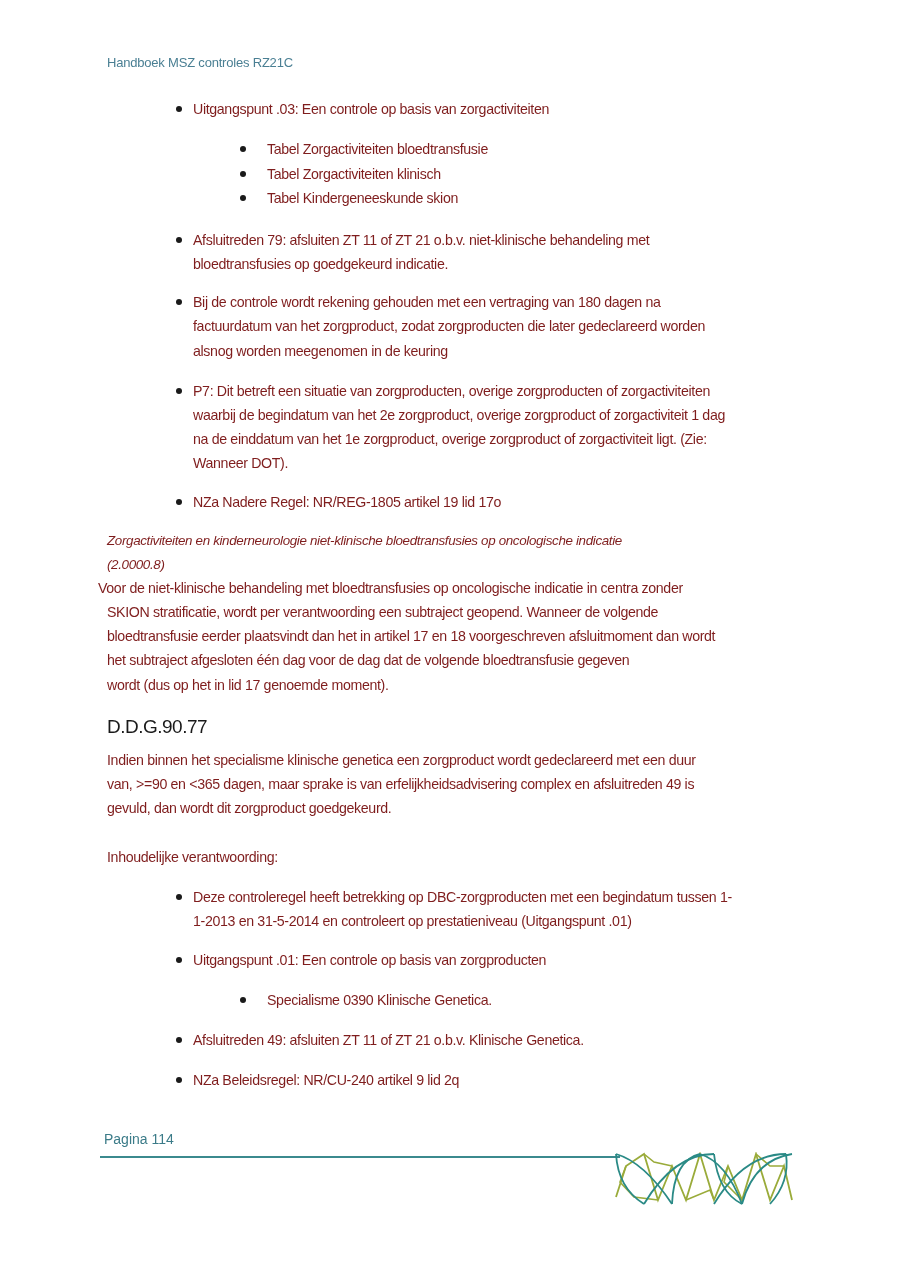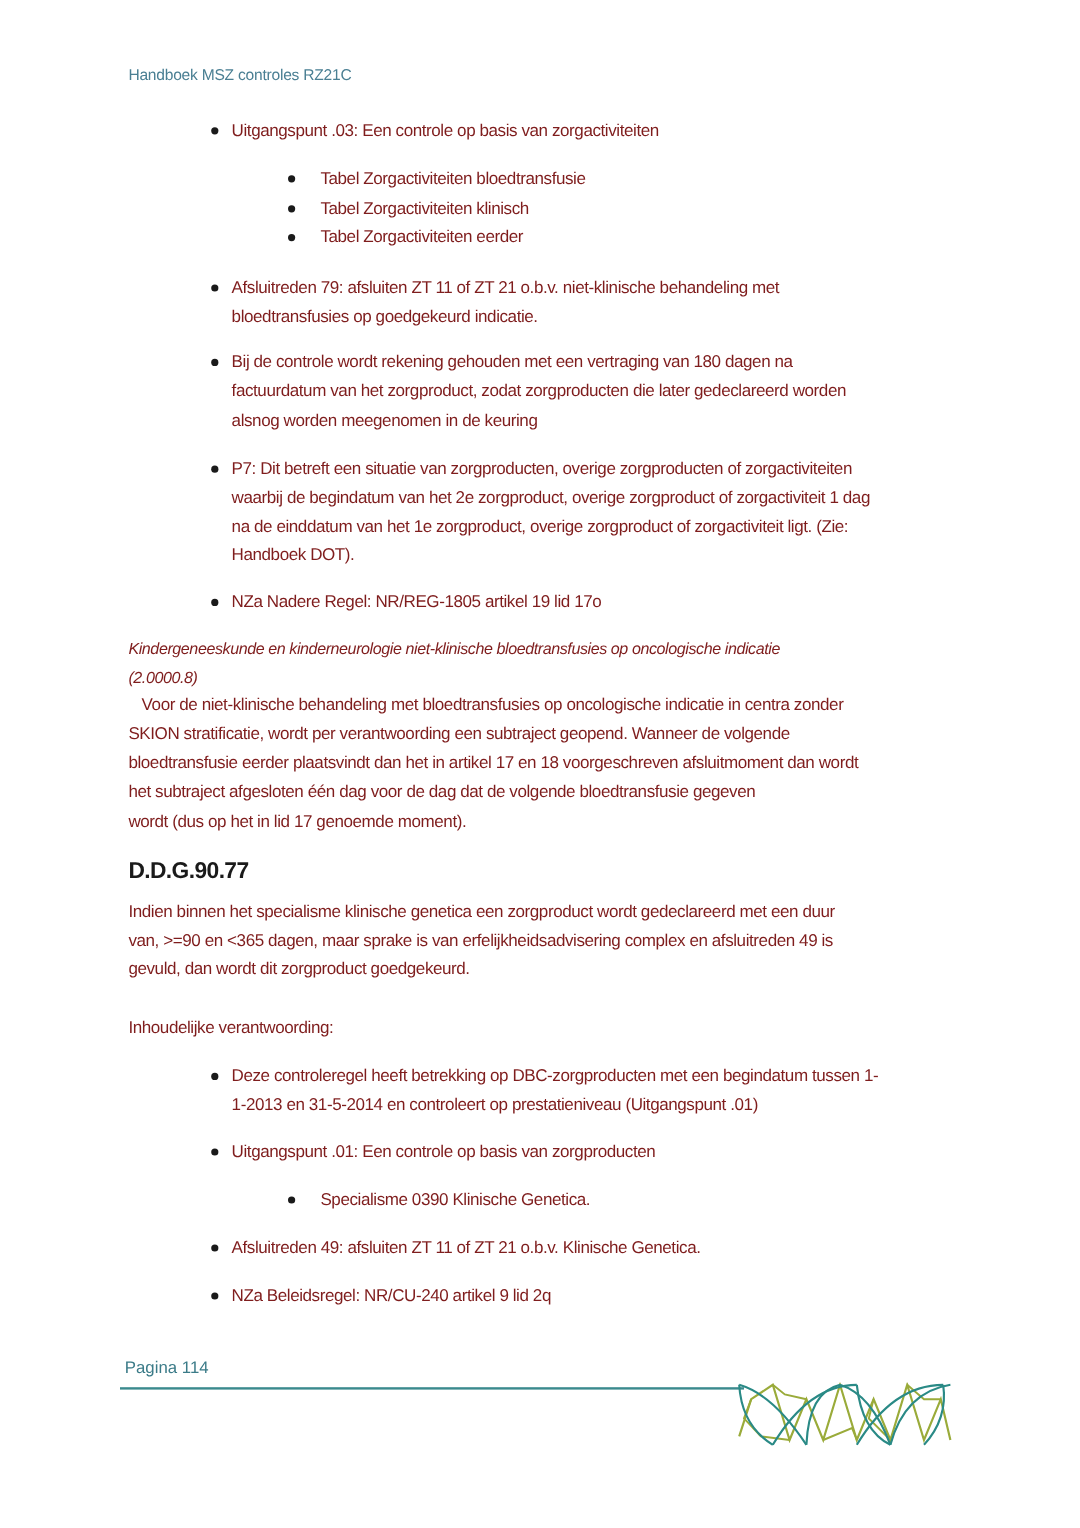--- a/index.html
+++ b/index.html
@@ -19,21 +19,21 @@
 
     .txt { position: absolute; font-size: 14.2px; line-height: 24.5px; letter-spacing: -0.35px; color: #7f1d1d; white-space: nowrap; }
     .bullet {
       position: absolute; width: 6px; height: 6px; border-radius: 50%;
       background: #1a1a1a;
     }
 
     .italic { font-style: italic; }
     .heading {
       position: absolute; left: 107px; top: 716px;
-      font-size: 19px; color: #1a1a1a; letter-spacing: -0.5px; font-weight: bold;
+      font-size: 19px; color: #1a1a1a; letter-spacing: -0.5px;
     }
 
     .footer-label {
       position: absolute; left: 104px; top: 1131px;
       font-size: 14px; color: #3b7b88;
     }
     .footer-rule {
       position: absolute; left: 100px; top: 1156px; width: 520px; height: 2px;
       background: #3b8a8e;
     }
@@ -48,45 +48,45 @@
 
   <div>
     <span class="bullet" style="left:176px;top:106px"></span>
     <div class="txt" style="left:193px;top:97px">Uitgangspunt .03: Een controle op basis van zorgactiviteiten</div>
 
     <span class="bullet" style="left:240px;top:146px"></span>
     <div class="txt" style="left:267px;top:137px">Tabel Zorgactiviteiten bloedtransfusie</div>
     <span class="bullet" style="left:240px;top:171px"></span>
     <div class="txt" style="left:267px;top:162px">Tabel Zorgactiviteiten klinisch</div>
     <span class="bullet" style="left:240px;top:195px"></span>
-    <div class="txt" style="left:267px;top:186px">Tabel Zorgactiviteiten eerder</div>
+    <div class="txt" style="left:267px;top:186px">Tabel Kindergeneeskunde skion</div>
 
     <span class="bullet" style="left:176px;top:237px"></span>
     <div class="txt" style="left:193px;top:228px">Afsluitreden 79: afsluiten ZT 11 of ZT 21 o.b.v. niet-klinische behandeling met</div>
     <div class="txt" style="left:193px;top:252px">bloedtransfusies op goedgekeurd indicatie.</div>
 
     <span class="bullet" style="left:176px;top:299px"></span>
     <div class="txt" style="left:193px;top:290px">Bij de controle wordt rekening gehouden met een vertraging van 180 dagen na</div>
     <div class="txt" style="left:193px;top:314px">factuurdatum van het zorgproduct, zodat zorgproducten die later gedeclareerd worden</div>
     <div class="txt" style="left:193px;top:339px">alsnog worden meegenomen in de keuring</div>
 
     <span class="bullet" style="left:176px;top:388px"></span>
     <div class="txt" style="left:193px;top:379px">P7: Dit betreft een situatie van zorgproducten, overige zorgproducten of zorgactiviteiten</div>
     <div class="txt" style="left:193px;top:403px">waarbij de begindatum van het 2e zorgproduct, overige zorgproduct of zorgactiviteit 1 dag</div>
     <div class="txt" style="left:193px;top:427px">na de einddatum van het 1e zorgproduct, overige zorgproduct of zorgactiviteit ligt. (Zie:</div>
-    <div class="txt" style="left:193px;top:451px">Handboek DOT).</div>
+    <div class="txt" style="left:193px;top:451px">Wanneer DOT).</div>
 
     <span class="bullet" style="left:176px;top:499px"></span>
     <div class="txt" style="left:193px;top:490px">NZa Nadere Regel: NR/REG-1805 artikel 19 lid 17o</div>
   </div>
 
   <div>
-    <div class="txt italic" style="left:107px;top:529px;font-size:13.4px">Kindergeneeskunde en kinderneurologie niet-klinische bloedtransfusies op oncologische indicatie</div>
+    <div class="txt italic" style="left:107px;top:529px;font-size:13.4px">Zorgactiviteiten en kinderneurologie niet-klinische bloedtransfusies op oncologische indicatie</div>
     <div class="txt italic" style="left:107px;top:553px;font-size:13.4px">(2.0000.8)</div>
-    <div class="txt" style="left:118px;top:576px">Voor de niet-klinische behandeling met bloedtransfusies op oncologische indicatie in centra zonder</div>
+    <div class="txt" style="left:98px;top:576px">Voor de niet-klinische behandeling met bloedtransfusies op oncologische indicatie in centra zonder</div>
     <div class="txt" style="left:107px;top:600px">SKION stratificatie, wordt per verantwoording een subtraject geopend. Wanneer de volgende</div>
     <div class="txt" style="left:107px;top:624px">bloedtransfusie eerder plaatsvindt dan het in artikel 17 en 18 voorgeschreven afsluitmoment dan wordt</div>
     <div class="txt" style="left:107px;top:648px">het subtraject afgesloten één dag voor de dag dat de volgende bloedtransfusie gegeven</div>
     <div class="txt" style="left:107px;top:673px">wordt (dus op het in lid 17 genoemde moment).</div>
   </div>
 
   <div class="heading">D.D.G.90.77</div>
 
   <div>
     <div class="txt" style="left:107px;top:748px">Indien binnen het specialisme klinische genetica een zorgproduct wordt gedeclareerd met een duur</div>

